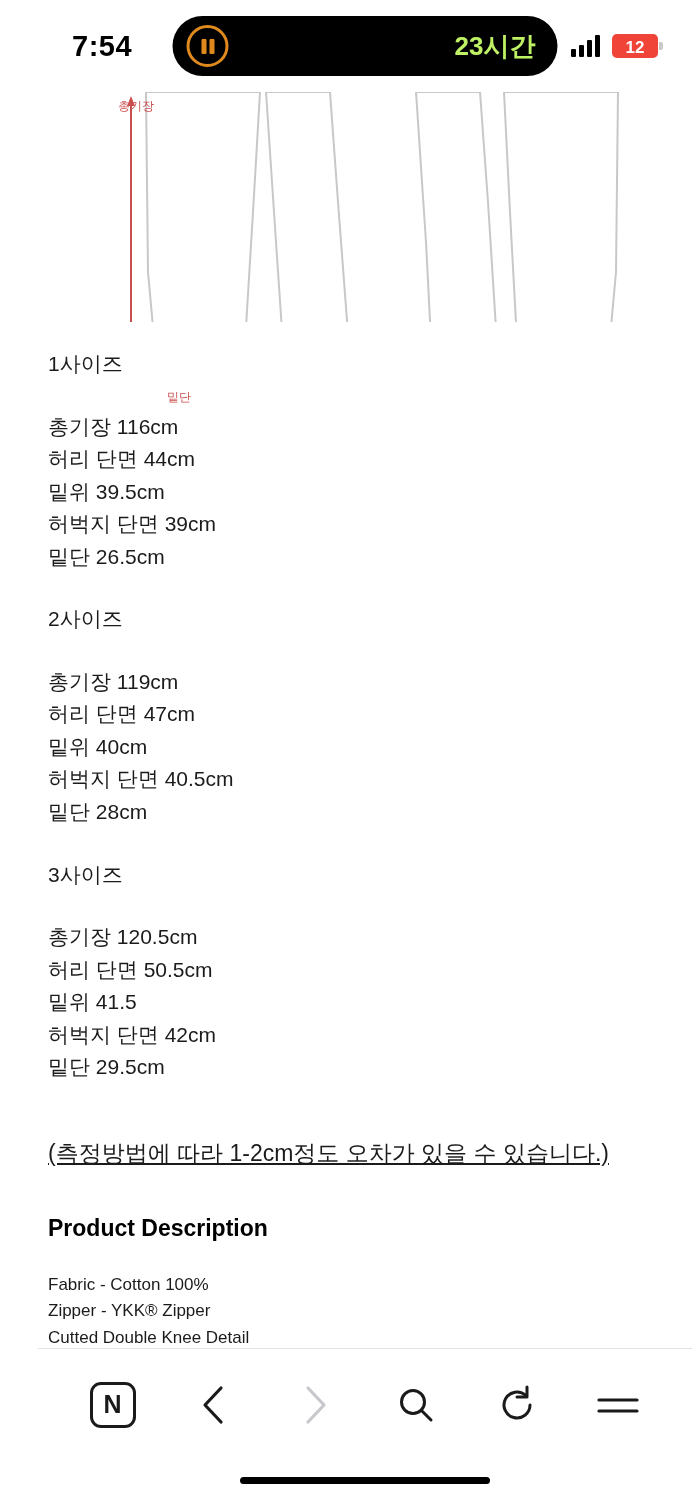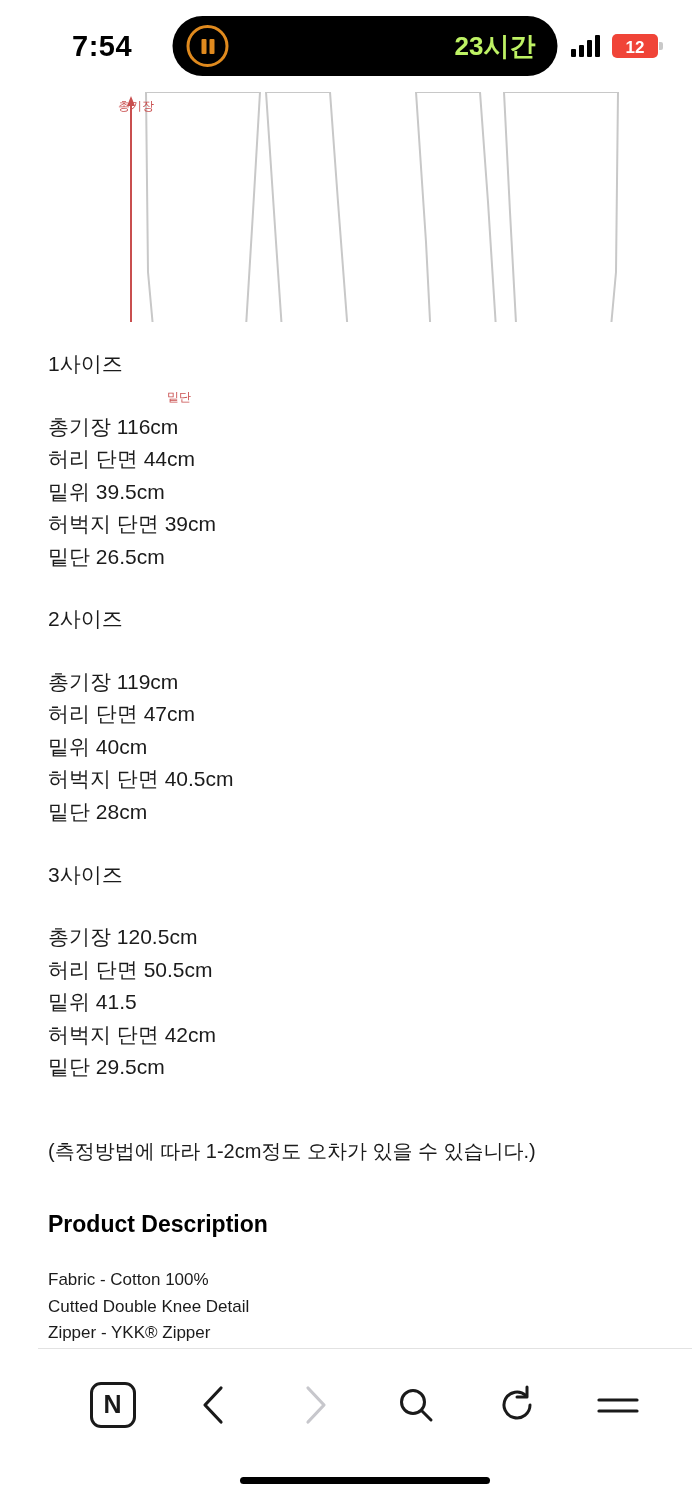--- a/index.html
+++ b/index.html
@@ -114,24 +114,25 @@
     color: #1b1b1b;
   }
   .size-title {
     font-size: 21px;
     color: #1b1b1b;
     margin-bottom: 30px;
   }
   .spec-line { font-size: 21px; color: #1b1b1b; }
   .size-block { margin-bottom: 30px; }
   .note {
-    font-size: 20px;
+    font-size: 23px;
     color: #1b1b1b;
     margin-top: 52px;
     margin-bottom: 40px;
+    text-decoration: underline;
   }
   .pd-title {
     font-size: 23px;
     font-weight: 700;
     color: #000;
     margin-bottom: 25px;
   }
   .pd-line { font-size: 17px; color: #1b1b1b; }
 
   
@@ -248,22 +249,22 @@
         <div class="spec-line">밑위 41.5</div>
         <div class="spec-line">허벅지 단면 42cm</div>
         <div class="spec-line">밑단 29.5cm</div>
       </div>
 
       <div class="note">(측정방법에 따라 1-2cm정도 오차가 있을 수 있습니다.)</div>
 
       <div>
         <div class="pd-title">Product Description</div>
         <div class="pd-line">Fabric - Cotton 100%</div>
+        <div class="pd-line">Zipper - YKK® Zipper</div>
         <div class="pd-line">Cutted Double Knee Detail</div>
-        <div class="pd-line">Zipper - YKK® Zipper</div>
 
       </div>
 
     </div>
   </div>
 
   <div class="toolbar">
 
     <div class="tb-btn">
       <div class="naver-logo">N</div>

